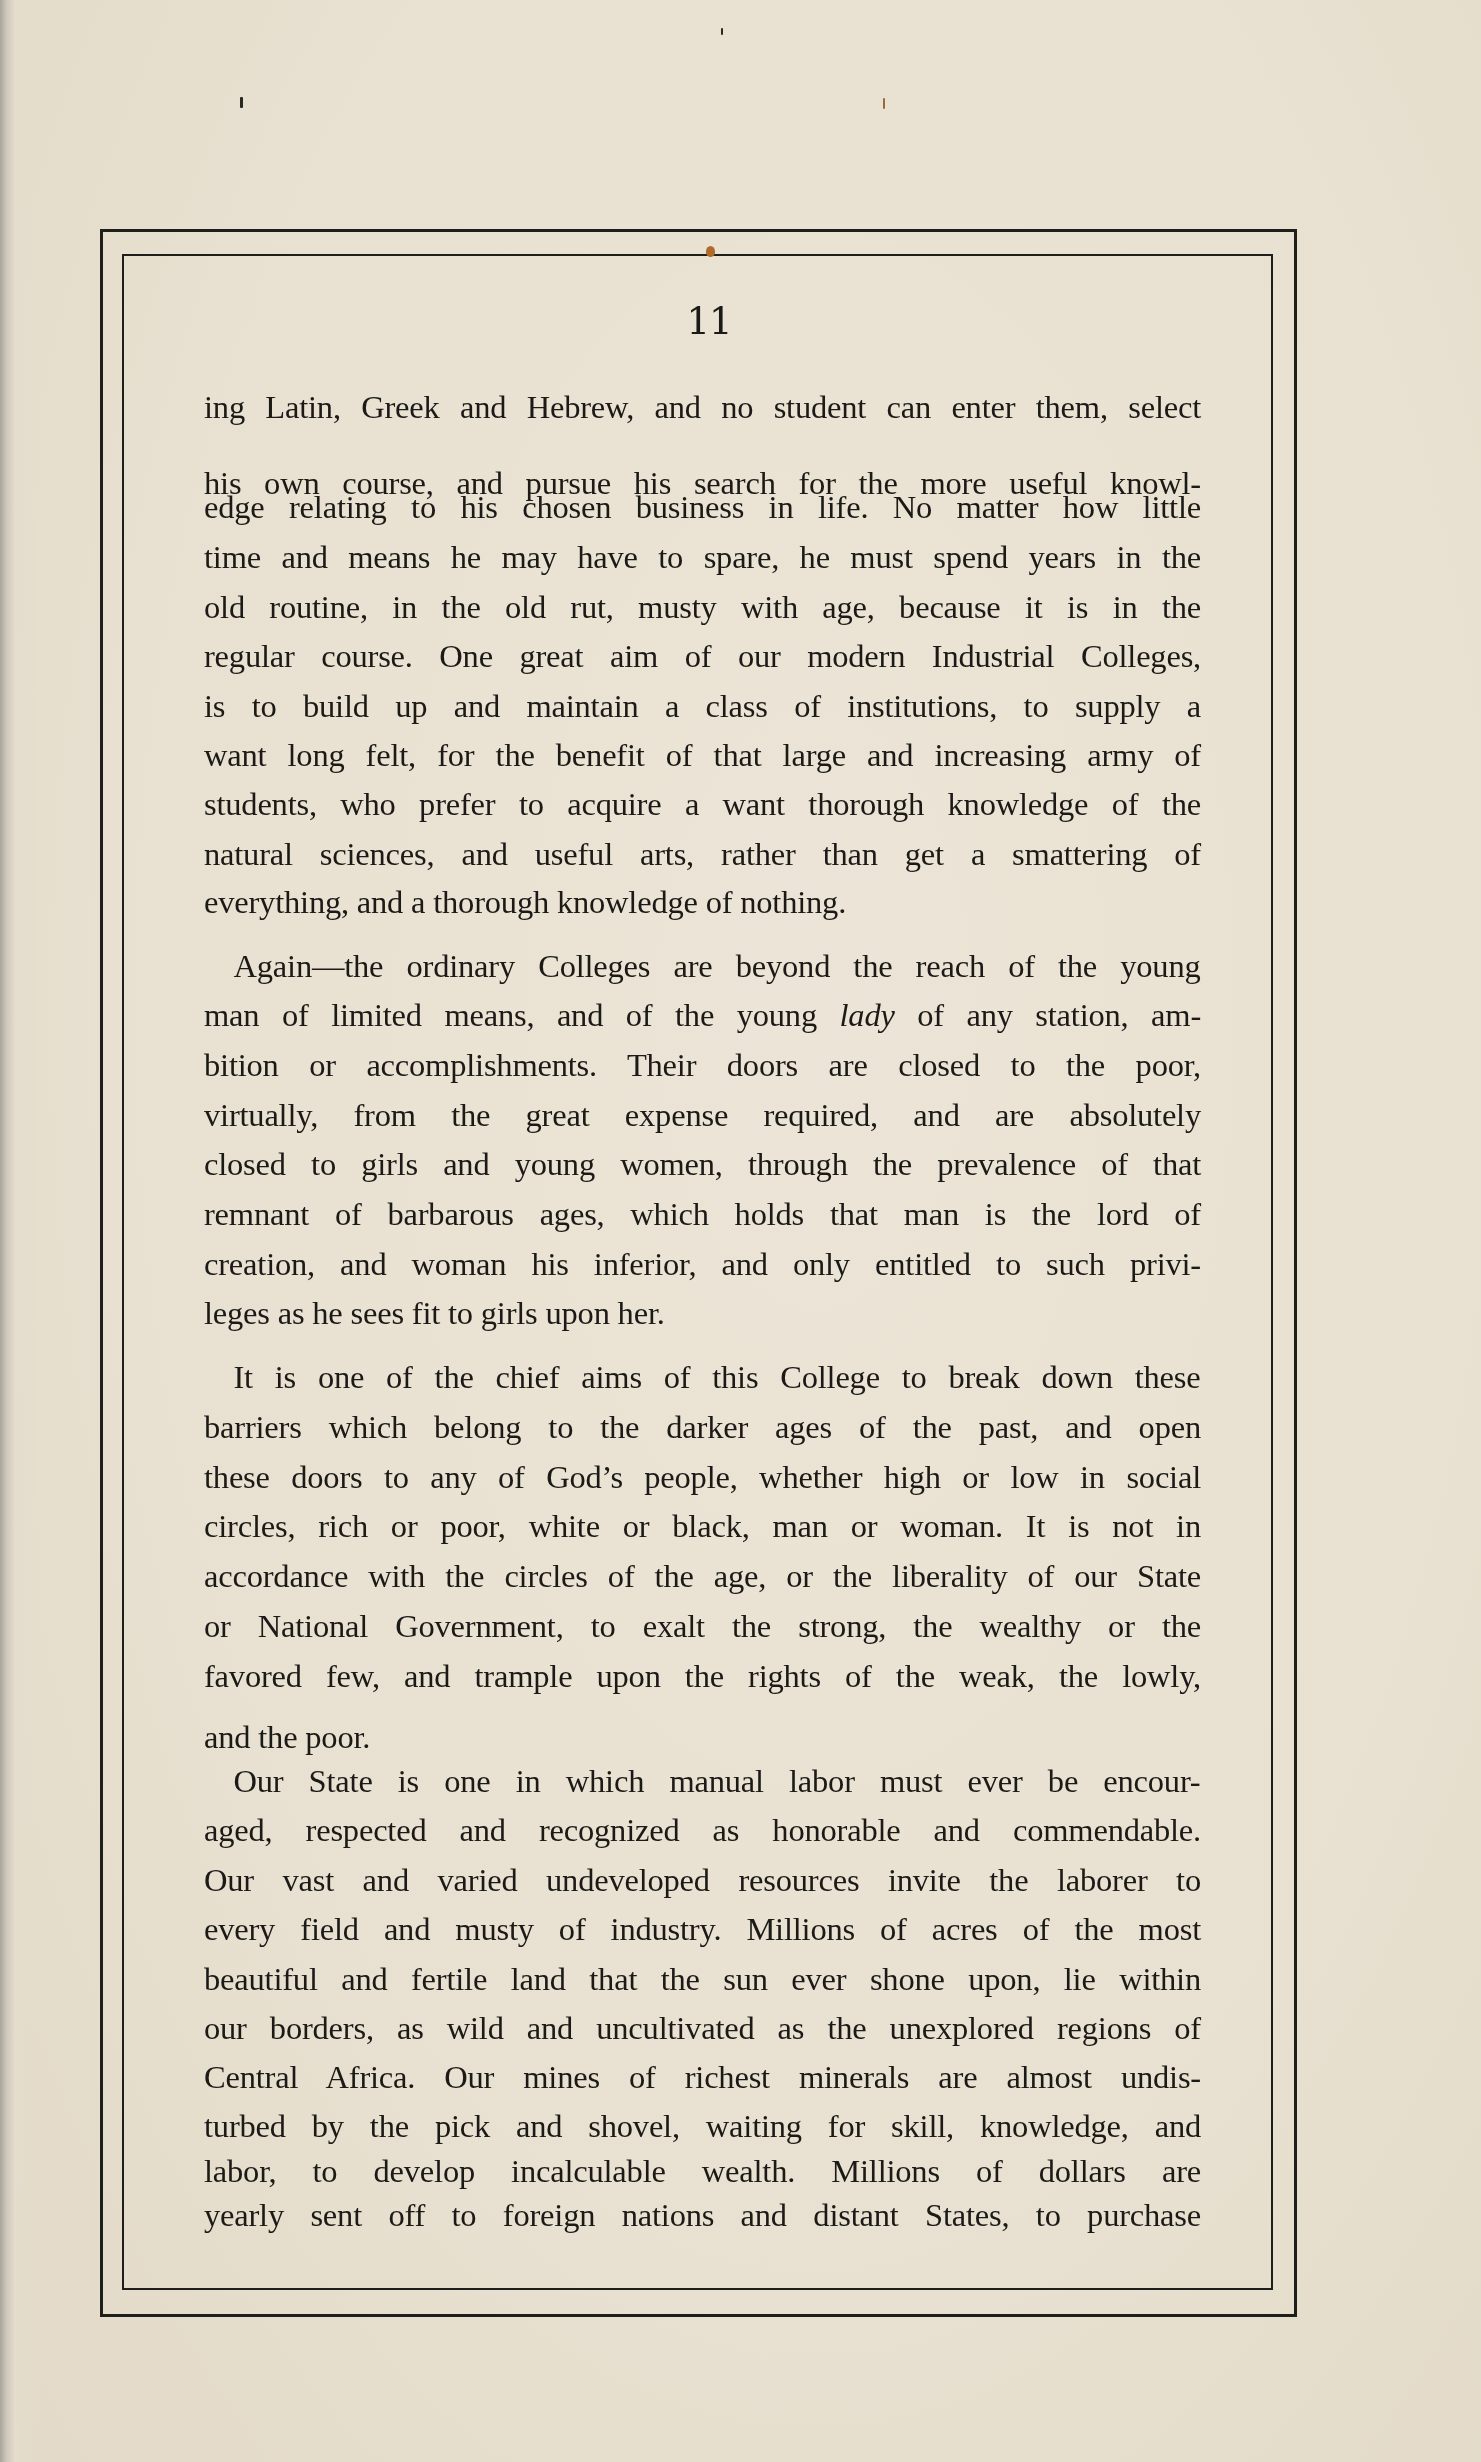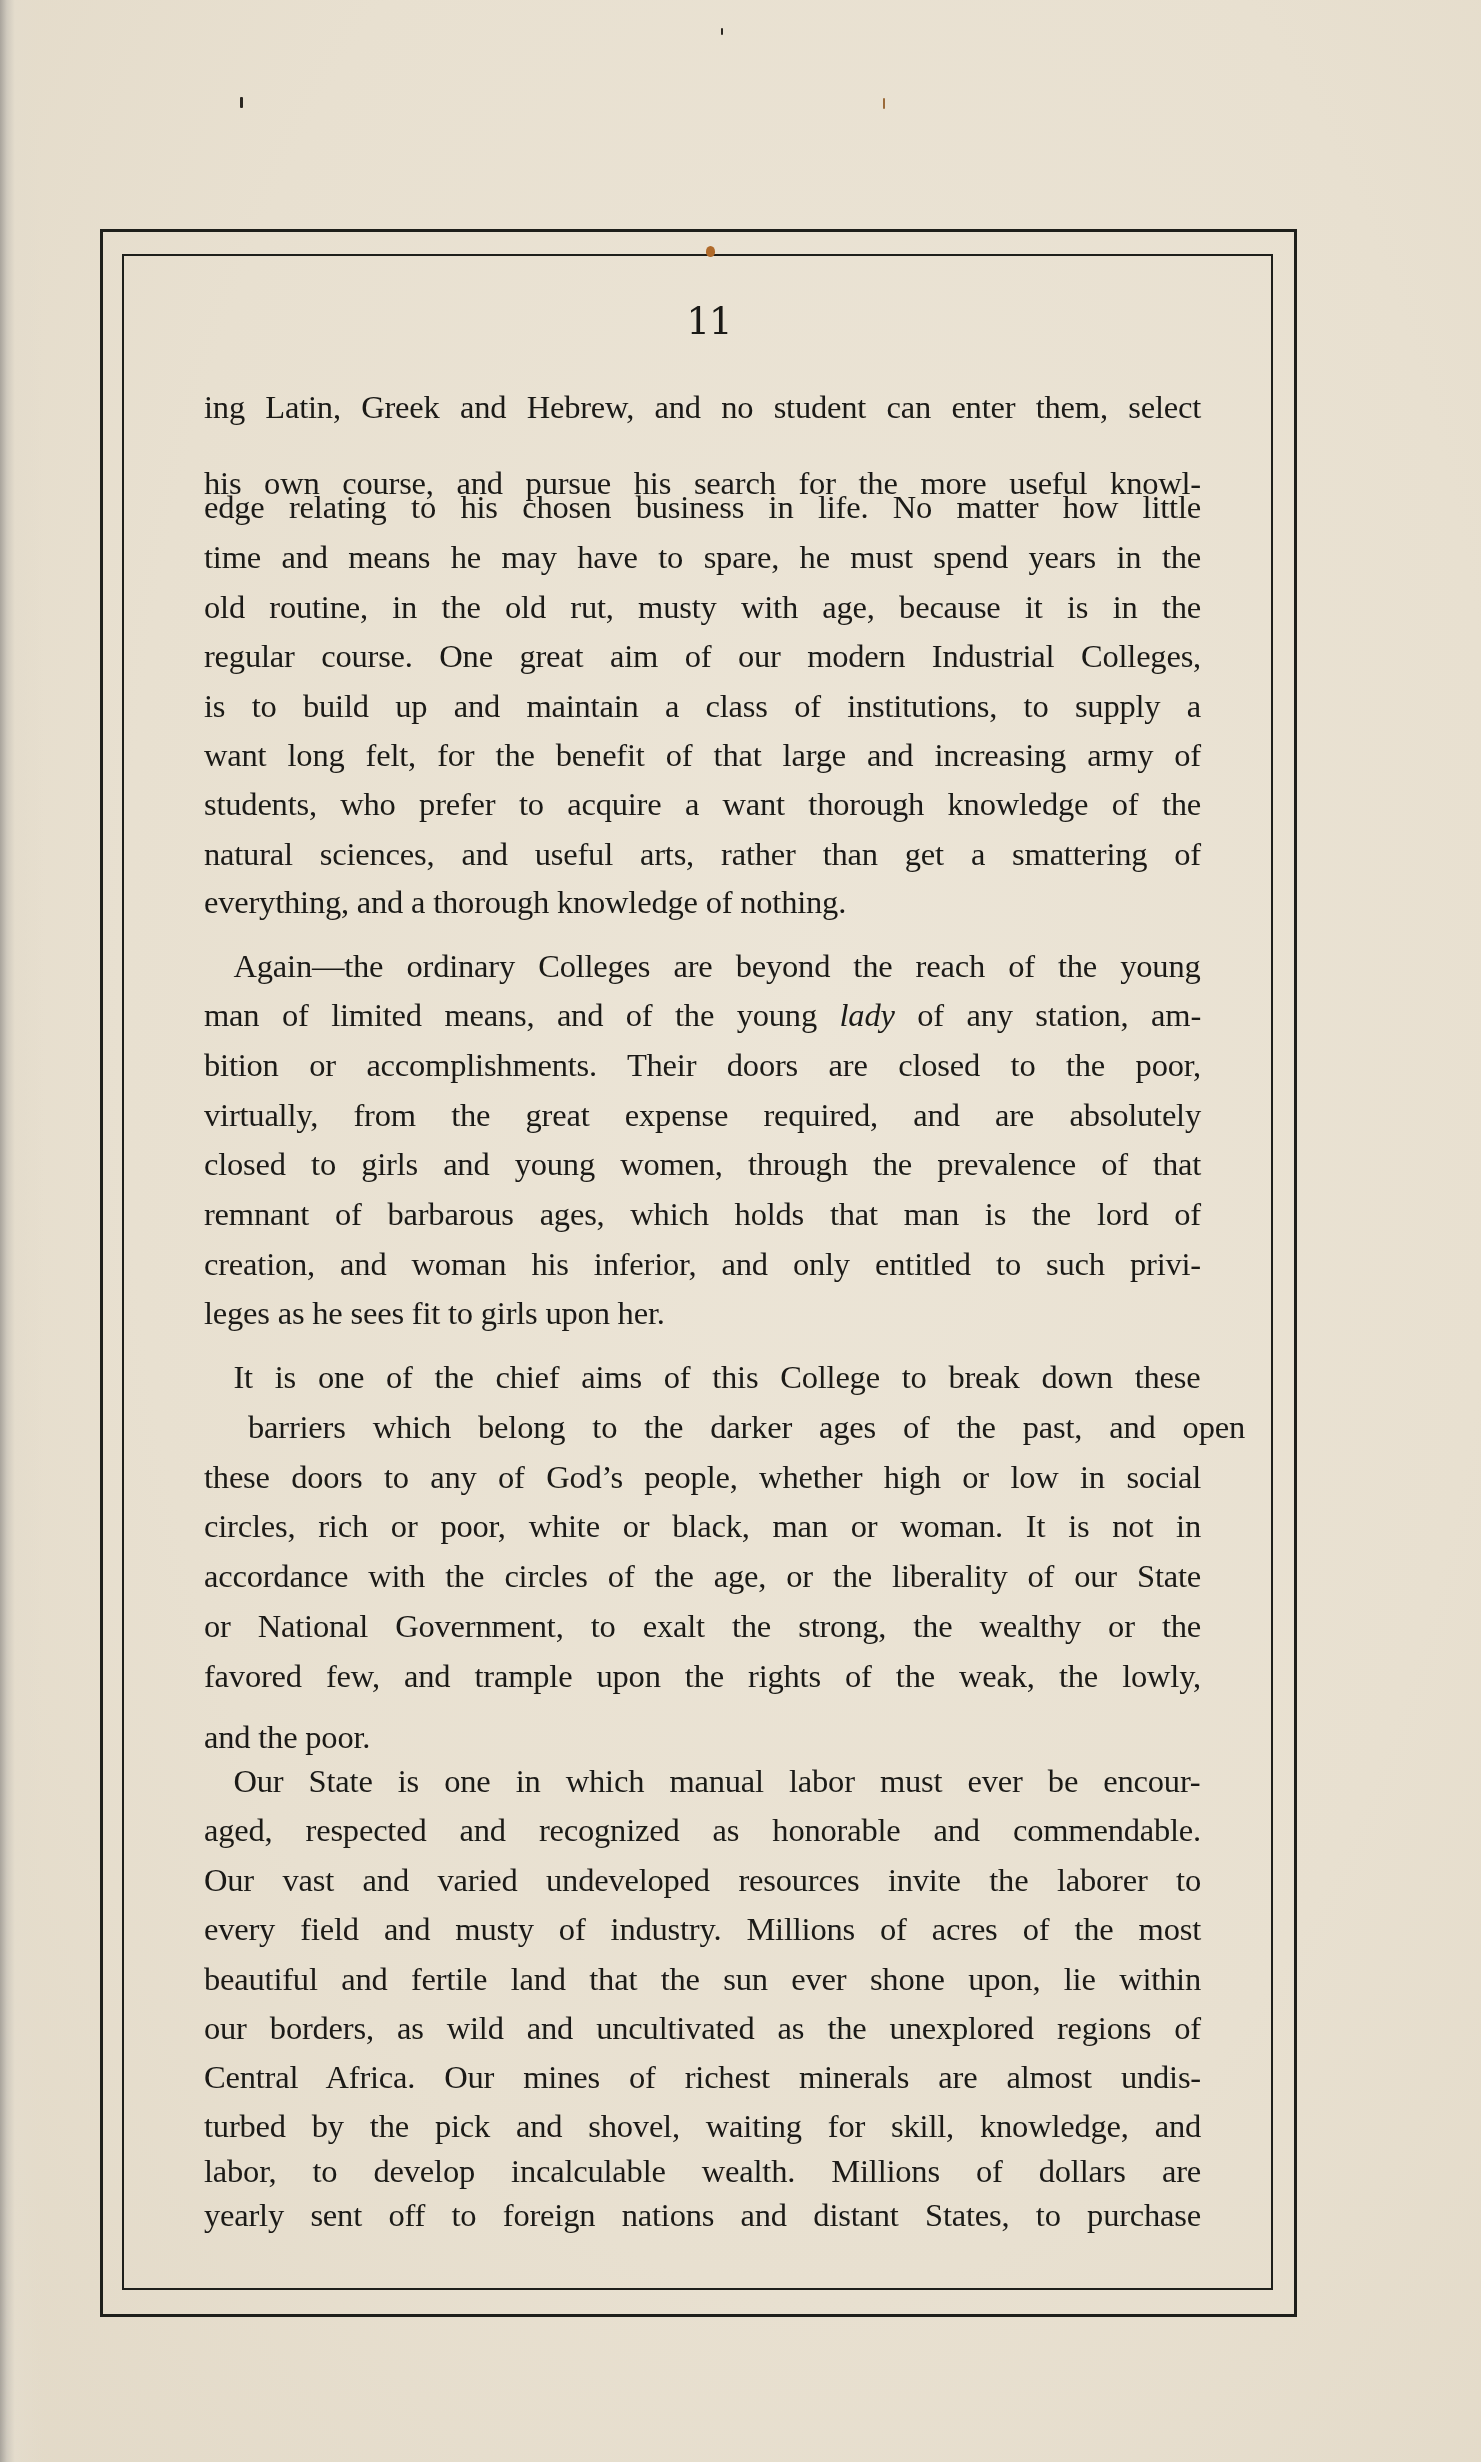--- a/index.html
+++ b/index.html
@@ -122,21 +122,21 @@
       <div class="line" style="top: 996px;">man of limited means, and of the young <em>lady</em> of any station, am-</div>
       <div class="line" style="top: 1046px;">bition or accomplishments. Their doors are closed to the poor,</div>
       <div class="line" style="top: 1096px;">virtually, from the great expense required, and are absolutely</div>
       <div class="line" style="top: 1145px;">closed to girls and young women, through the prevalence of that</div>
       <div class="line" style="top: 1195px;">remnant of barbarous ages, which holds that man is the lord of</div>
       <div class="line" style="top: 1245px;">creation, and woman his inferior, and only entitled to such privi-</div>
       <div class="line last" style="top: 1294px;">leges as he sees fit to girls upon her.</div>
     </div>
     <div>
       <div class="line indent" style="top: 1358px;">It is one of the chief aims of this College to break down these</div>
-      <div class="line" style="top: 1408px; margin-left: 44px;">barriers which belong to the darker ages of the past, and open</div>
+      <div class="line" style="top: 1408px;">barriers which belong to the darker ages of the past, and open</div>
       <div class="line" style="top: 1458px;">these doors to any of God’s people, whether high or low in social</div>
       <div class="line" style="top: 1507px;">circles, rich or poor, white or black, man or woman. It is not in</div>
       <div class="line" style="top: 1557px;">accordance with the circles of the age, or the liberality of our State</div>
       <div class="line" style="top: 1607px;">or National Government, to exalt the strong, the wealthy or the</div>
       <div class="line" style="top: 1657px;">favored few, and trample upon the rights of the weak, the lowly,</div>
       <div class="line last" style="top: 1718px;">and the poor.</div>
     </div>
     <div>
       <div class="line indent" style="top: 1762px;">Our State is one in which manual labor must ever be encour-</div>
       <div class="line" style="top: 1811px;">aged, respected and recognized as honorable and commendable.</div>

